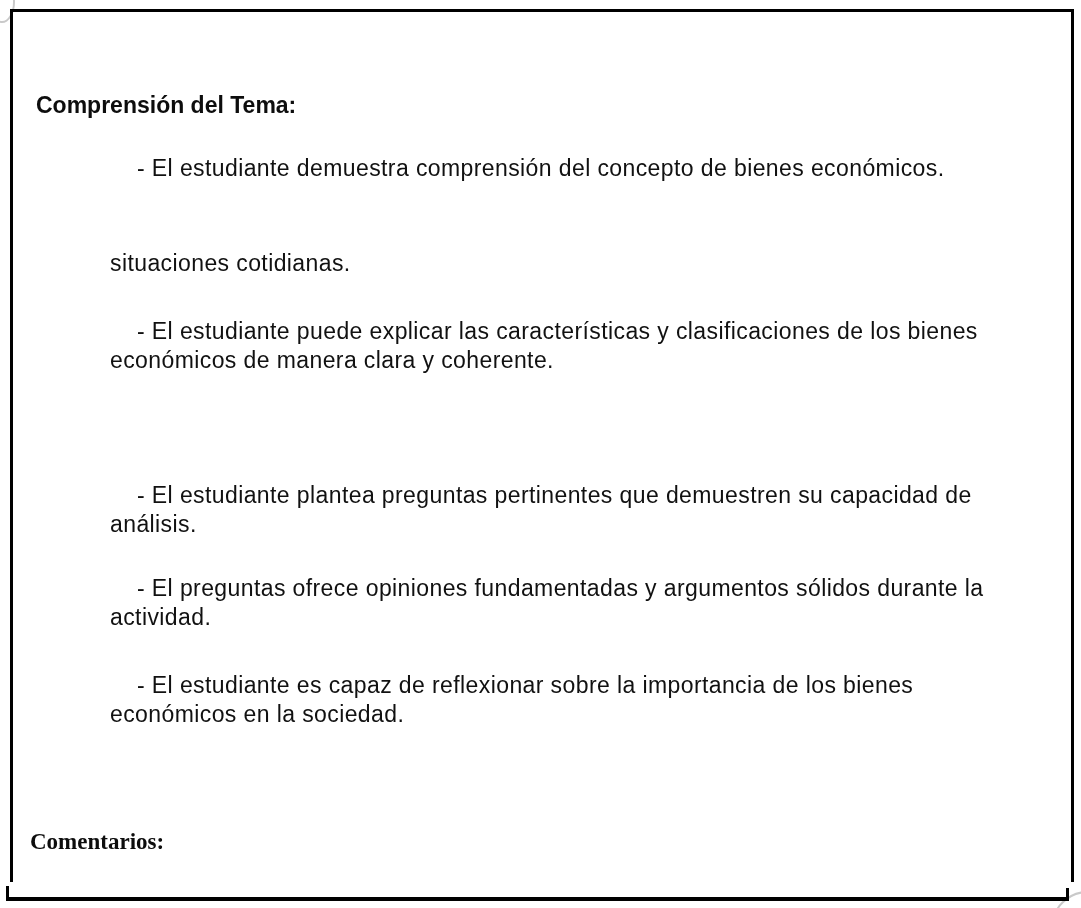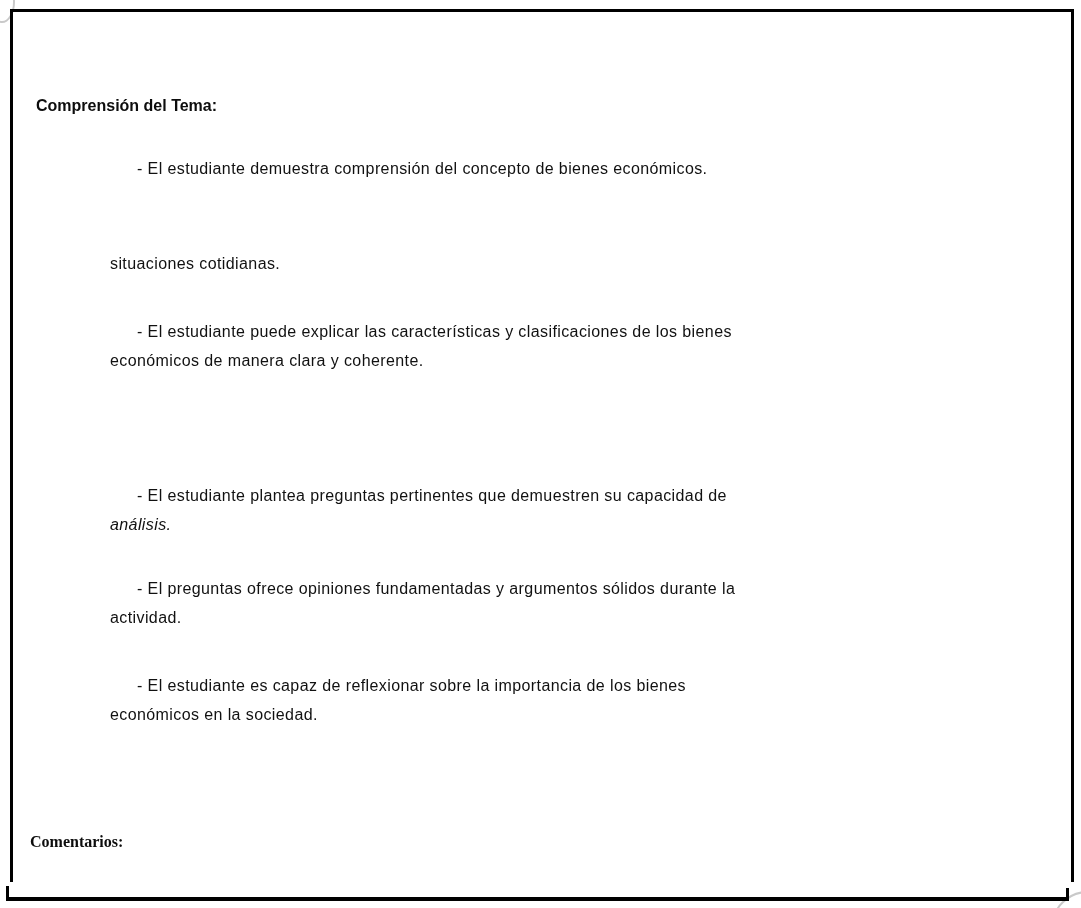--- a/index.html
+++ b/index.html
@@ -55,21 +55,21 @@
   .corner-arc-bottomright {
     position: absolute;
     left: 1051px; top: 891px;
     width: 70px; height: 70px;
     border: 2px solid #c9c9c9;
     border-radius: 50%;
     background: transparent;
   }
   .line {
     position: absolute;
-    font-size: 16px;
+    font-size: 23px;
     line-height: 29px;
     letter-spacing: 0.4px;
     color: #111111;
     white-space: pre;
   }
   .heading {
     font-weight: 700;
     letter-spacing: 0;
     color: #0d0d0d;
   }
@@ -91,21 +91,21 @@
 
   <div class="line" style="top:154px; left:137px;">- El estudiante demuestra comprensión del concepto de bienes económicos.</div>
 
   <div class="line" style="top:249px; left:110px;">situaciones cotidianas.</div>
 
   <div class="line" style="top:317px; left:137px;">- El estudiante puede explicar las características y clasificaciones de los bienes</div>
   <div class="line" style="top:346px; left:110px;">económicos de manera clara y coherente.</div>
 
 
   <div class="line" style="top:481px; left:137px;">- El estudiante plantea preguntas pertinentes que demuestren su capacidad de</div>
-  <div class="line" style="top:510px; left:110px;font-style:italic;">análisis.</div>
+  <div class="line" style="top:510px; left:110px;">análisis.</div>
 
   <div class="line" style="top:574px; left:137px;">- El preguntas ofrece opiniones fundamentadas y argumentos sólidos durante la</div>
   <div class="line" style="top:603px; left:110px;">actividad.</div>
 
   <div class="line" style="top:671px; left:137px;">- El estudiante es capaz de reflexionar sobre la importancia de los bienes</div>
   <div class="line" style="top:700px; left:110px;">económicos en la sociedad.</div>
 
   <div class="line heading" style="top:827px; left:30px;font-family:Liberation Serif, serif;">Comentarios:</div>
 
 </div>

